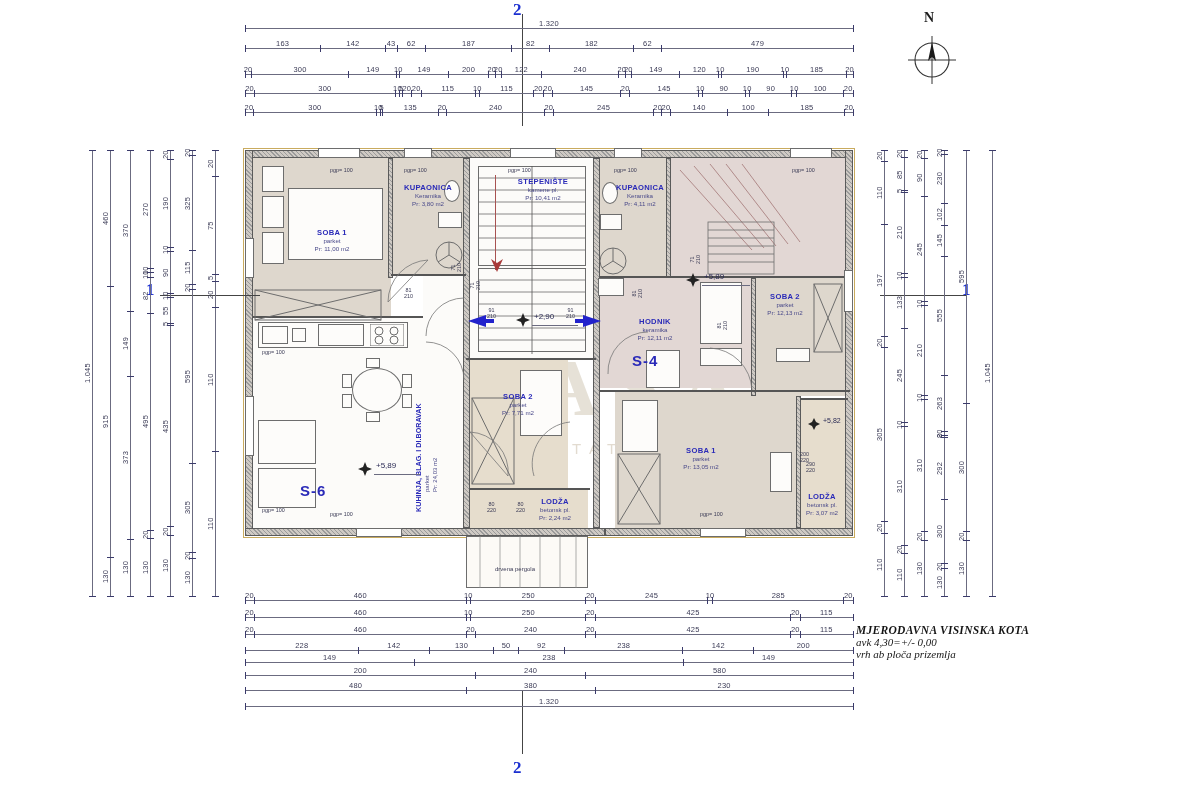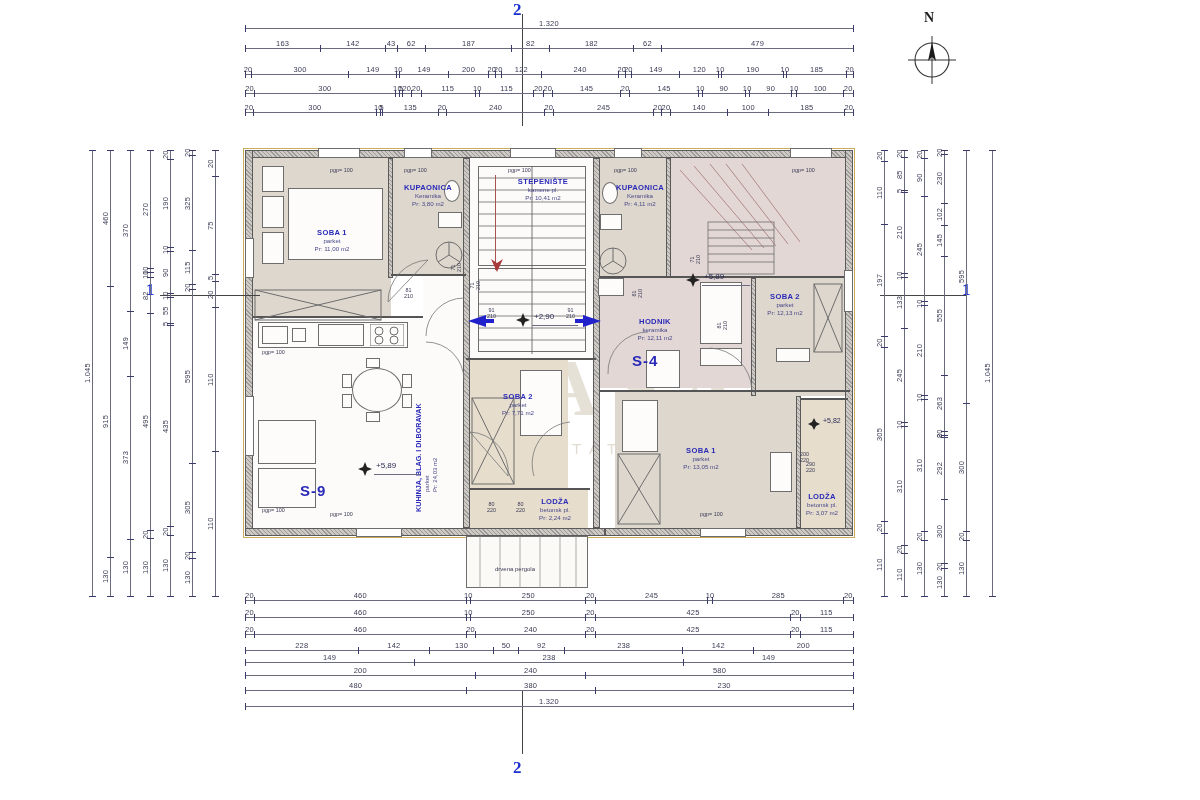--- a/index.html
+++ b/index.html
@@ -374,21 +374,21 @@
   <div class="vert-label" style="left:414px;top:512px;">
     <div class="nm" style="font-size:7.2px;font-weight:bold;color:#2a2ab8;">KUHINJA, BLAG. I DI.BORAVAK</div>
   </div>
   <div class="vert-label" style="left:424px;top:492px;">
     <div class="fin" style="font-size:6px;color:#4a4a8a;">parket</div>
   </div>
   <div class="vert-label" style="left:432px;top:492px;">
     <div class="ar" style="font-size:6px;color:#4a4a8a;">Pr: 24,03 m2</div>
   </div>
 
-  <div class="aptlabel" style="left:300px;top:482px;">S-9</div>
+  <div class="aptlabel" style="left:300px;top:482px;">S-6</div>
   <div class="aptlabel" style="left:632px;top:352px;">S-4</div>
 
   <div style="position:absolute;left:358px;top:462px;">
     <svg width="14" height="14" style="position:absolute;left:0;top:0;">
       <polygon points="7,0 9,5 14,7 9,9 7,14 5,9 0,7 5,5" fill="#222"></polygon>
     </svg>
     <div class="elev" style="left:18px;top:-1px;">+5,89</div>
     <div class="dimline" style="left:16px;top:12px;width:46px;"></div>
   </div>
 
@@ -418,20 +418,25 @@
   <div class="secnum" style="left:146px;top:280px;">1</div>
   <div class="secline" style="left:160px;top:295px;width:100px;height:1px;"></div>
   <div class="secnum" style="left:962px;top:280px;">1</div>
   <div class="secline" style="left:880px;top:295px;width:86px;height:1px;"></div>
 
   <div class="secnum" style="left:513px;top:0px;">2</div>
   <div class="secline" style="left:522px;top:14px;width:1px;height:112px;"></div>
   <div class="secnum" style="left:513px;top:758px;">2</div>
   <div class="secline" style="left:522px;top:690px;width:1px;height:64px;"></div>
 
+  <div class="note" style="left:856px;top:624px;">
+    <div class="l1">MJERODAVNA VISINSKA KOTA</div>
+    <div class="l2">avk 4,30=+/- 0,00</div>
+    <div class="l3">vrh ab ploča prizemlja</div>
+  </div>
 
   <div id="dimlayer">
       <div class="dimline" style="left: 245px; top: 28px; width: 608px;"></div>
       <div class="dim" style="left: 539px; top: 19px;">1.320</div>
       <div class="tick" style="left: 244.5px; top: 25px; width: 1px; height: 7px;"></div>
       <div class="tick" style="left: 852.5px; top: 25px; width: 1px; height: 7px;"></div>
       <div class="dimline" style="left: 245px; top: 48px; width: 608px;"></div>
       <div class="tick" style="left: 244.5px; top: 45px; width: 1px; height: 7px;"></div>
       <div class="dim" style="left: 276.039px; top: 39px;">163</div>
       <div class="tick" style="left: 319.579px; top: 45px; width: 1px; height: 7px;"></div>

